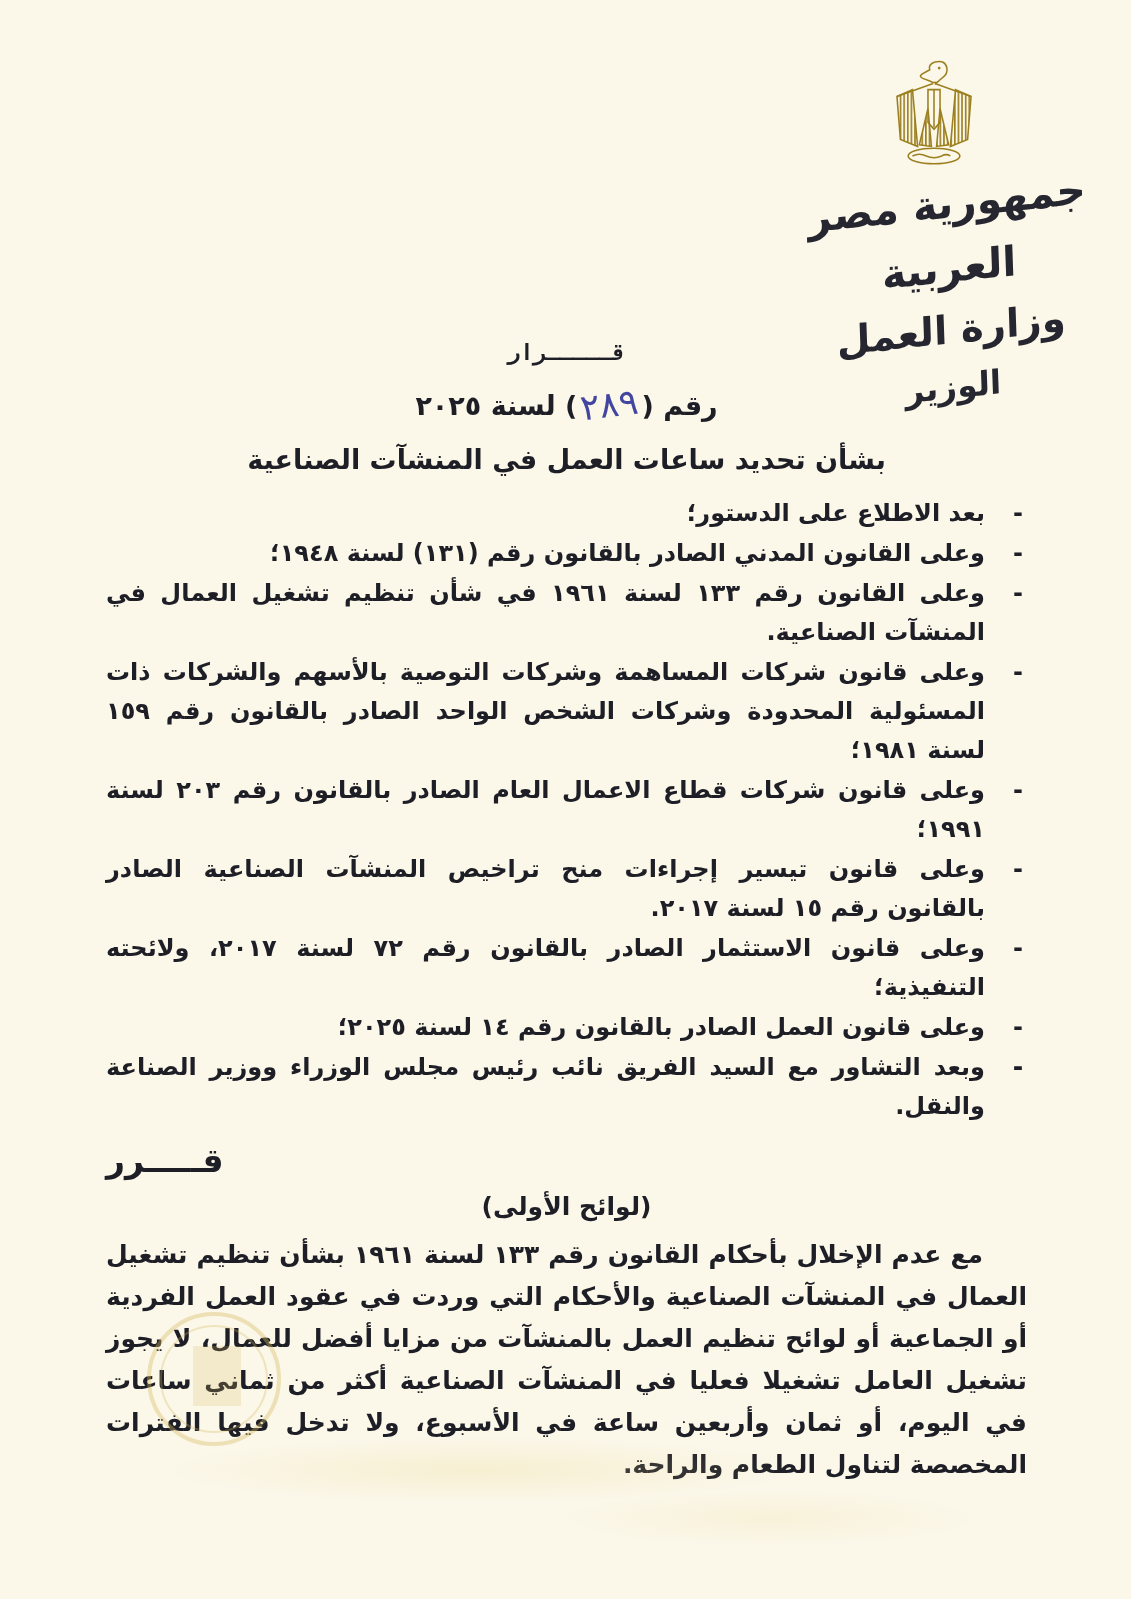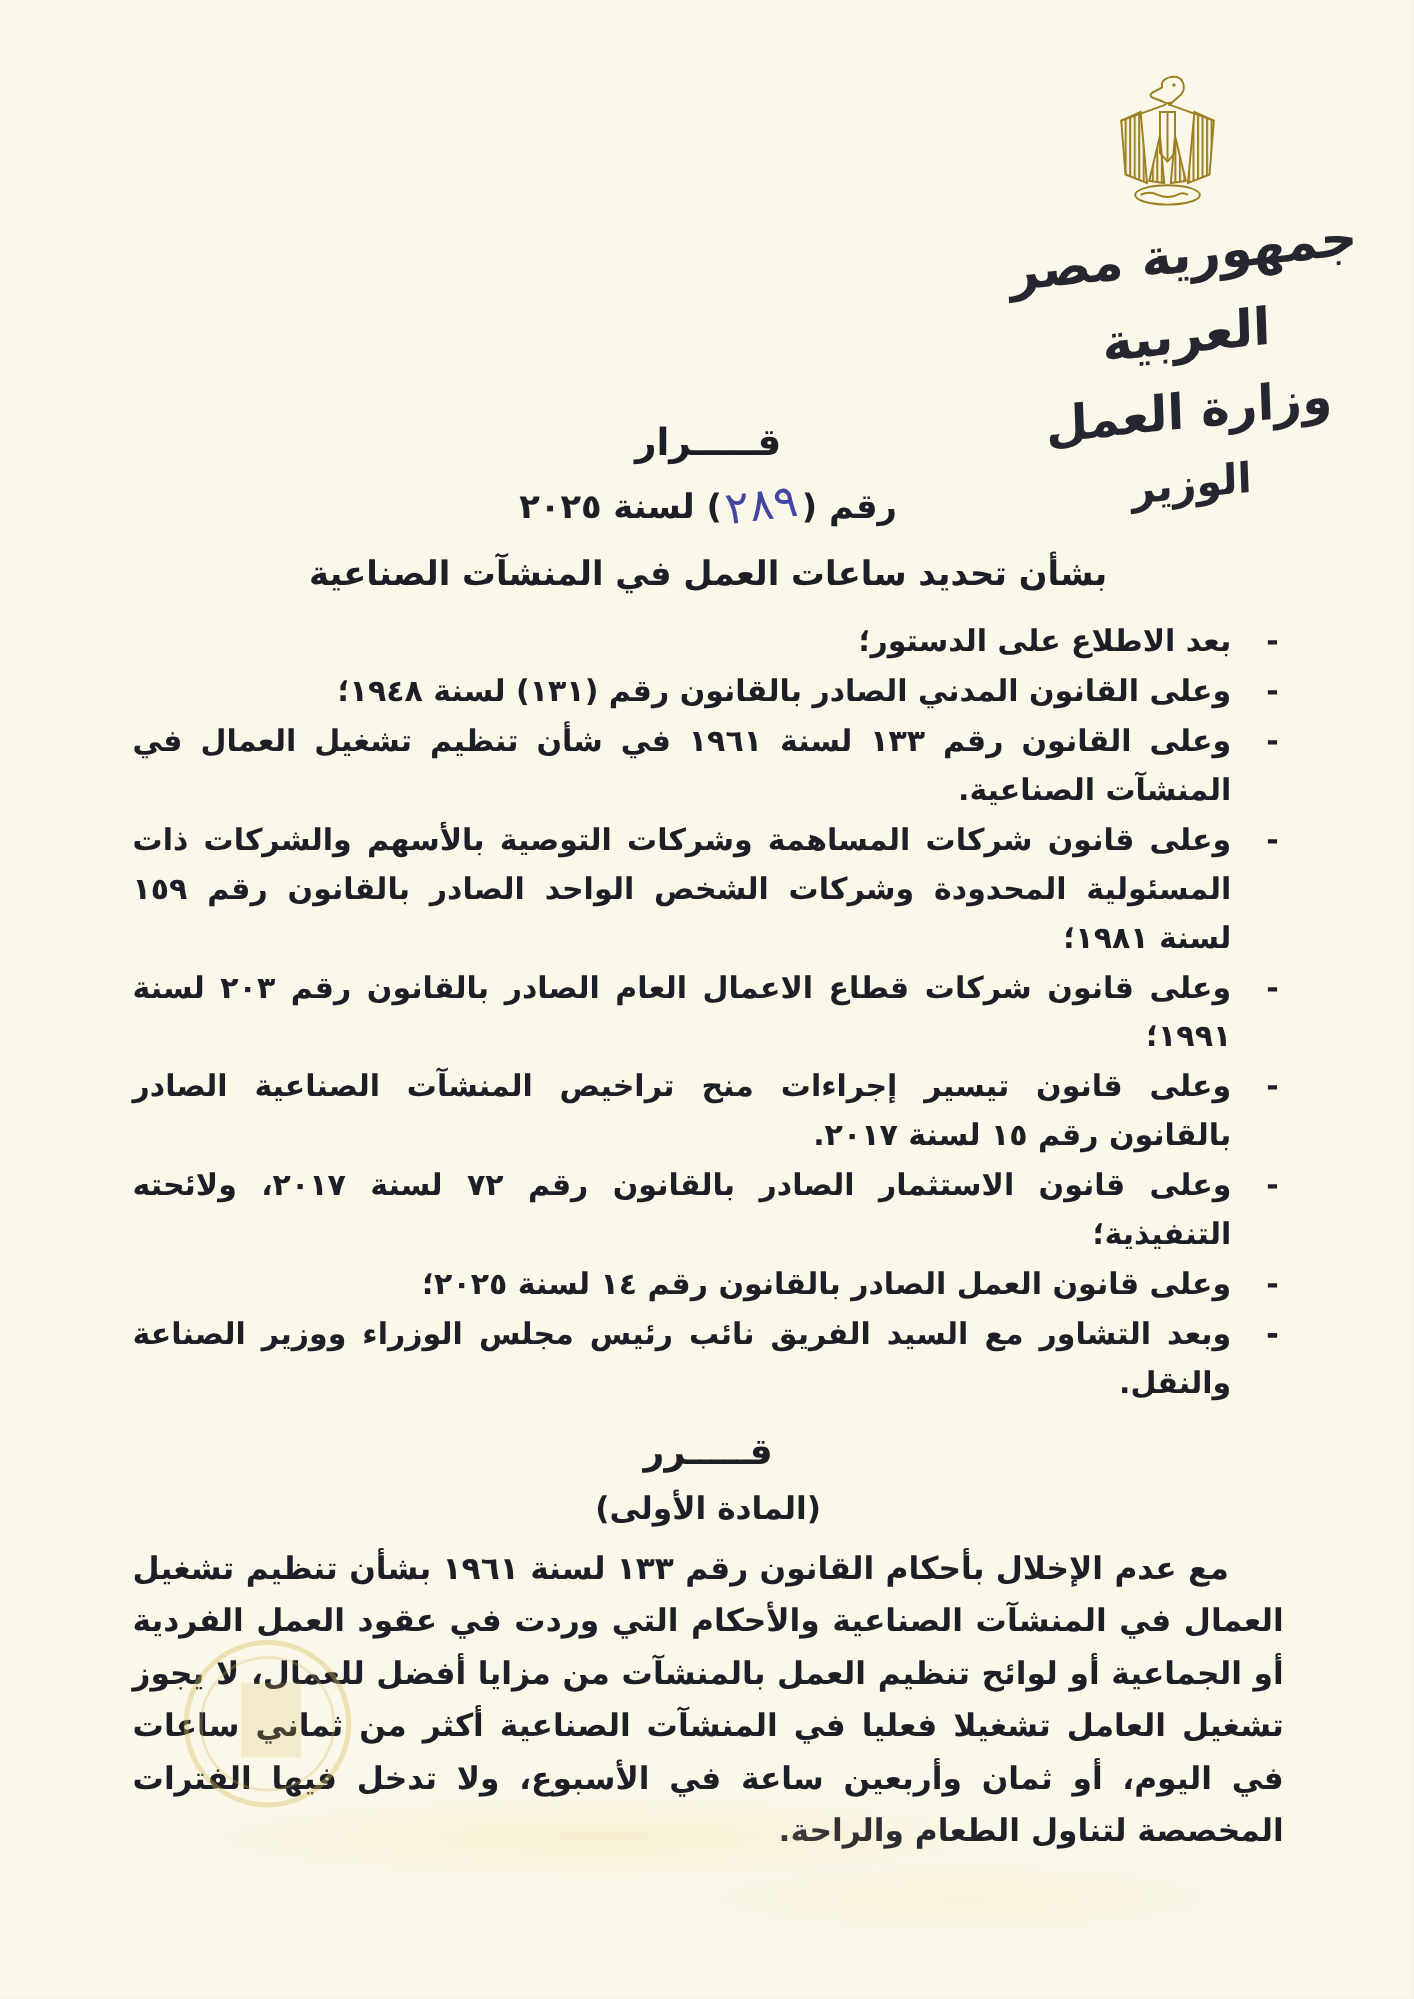--- a/index.html
+++ b/index.html
@@ -42,23 +42,24 @@
 
   
   .content {
     position: absolute;
     top: 336px;
     right: 104px;
     left: 106px;
   }
   .title-kind {
     text-align: center;
-    font-size: 30px;
+    font-size: 22px;
     font-weight: bold;
     line-height: 38px;
+    font-family: Liberation Mono, monospace;
   }
   .title-number {
     text-align: center;
     font-size: 27px;
     font-weight: bold;
     margin-top: 9px;
     line-height: 40px;
   }
   .hand-number {
     display: inline-block;
@@ -101,22 +102,22 @@
   }
   .dash {
     position: absolute;
     right: 4px;
     top: 0;
     font-weight: bold;
   }
 
   
   .decided-word {
-    text-align: center;
-    font-size: 29px;
+    text-align: left;
+    font-size: 33px;
     font-weight: bold;
     margin-top: 16px;
     line-height: 38px;
   }
   .article-heading {
     text-align: center;
     font-size: 25px;
     font-weight: bold;
     margin-top: 10px;
     line-height: 34px;
@@ -260,21 +261,21 @@
       <li>
         <span class="dash">-</span>
       </li>
       <li>
         <span class="dash">-</span>
         <span>وبعد التشاور مع السيد الفريق نائب رئيس مجلس الوزراء ووزير الصناعة والنقل.</span>
       </li>
     </ul>
 
     <div class="decided-word">قـــــرر</div>
-    <div class="article-heading">(المادة الأولى)</div>
+    <div class="article-heading">(لوائح الأولى)</div>
     <p class="article-text">مع عدم الإخلال بأحكام القانون رقم ١٣٣ لسنة ١٩٦١ بشأن تنظيم تشغيل العمال في المنشآت الصناعية والأحكام التي وردت في عقود العمل الفردية أو الجماعية أو لوائح تنظيم العمل بالمنشآت من مزايا أفضل للعمال، لا يجوز تشغيل العامل تشغيلا فعليا في المنشآت الصناعية أكثر من ثماني ساعات في اليوم، أو ثمان وأربعين ساعة في الأسبوع، ولا تدخل فيها الفترات المخصصة لتناول الطعام والراحة.</p>
 
   </div>
 
   <div class="seal"></div>
 
   <div class="smudge-1"></div>
   <div class="smudge-2"></div>
 
 </div>

